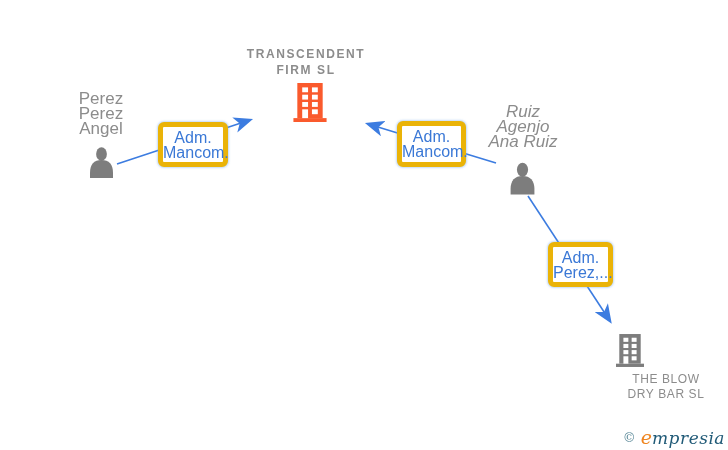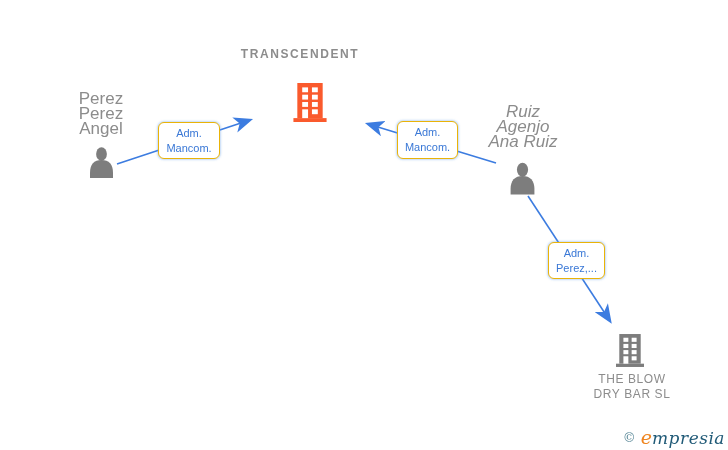--- a/index.html
+++ b/index.html
@@ -33,25 +33,25 @@
     font-size: 12px;
     letter-spacing: 0.6px;
   }
   .person-name {
     font-size: 17px;
   }
   .icon-box { position: absolute; }
   .edge-label-box {
     position: absolute;
     background: #ffffff;
-    border: 1px solid #eab308;
+    border: 5px solid #eab308;
     border-radius: 6px;
     box-shadow: 0 0 2px 1px rgba(120,170,235,0.45);
     color: #3a78d6;
-    font-size: 11px;
+    font-size: 16px;
     line-height: 15px;
     text-align: center;
     display: flex;
     flex-direction: column;
     justify-content: center;
     cursor: pointer;
   }
   .logo {
     position: absolute;
     right: 3px;
@@ -81,22 +81,23 @@
     <defs>
       <marker id="arrow" viewBox="0 0 12 10" refX="10" refY="5" markerWidth="12" markerHeight="10" orient="auto">
         <path d="M0 0 L12 5 L0 10 L3.2 5 Z" fill="#3c7ce0"></path>
       </marker>
     </defs>
     <line x1="117" y1="164" x2="250" y2="120" stroke="#3c7ce0" stroke-width="1.6" marker-end="url(#arrow)"></line>
     <line x1="496" y1="163" x2="368" y2="124" stroke="#3c7ce0" stroke-width="1.6" marker-end="url(#arrow)"></line>
     <line x1="528" y1="196" x2="610" y2="321" stroke="#3c7ce0" stroke-width="1.6" marker-end="url(#arrow)"></line>
   </svg>
 
-  <div class="node-label company-title" style="left:210px; top:46px; width:180px;">
+  <div class="node-label company-title" style="left:216px; top:46px; width:180px;">
     <div>TRANSCENDENT</div>
+    <div>FIRM SL</div>
   </div>
   <div class="icon-box" style="left:293px; top:83px; width:34px; height:39px;">
     <svg width="34" height="39" viewBox="0 0 34 40">
       <rect x="0" y="36" width="34" height="4" fill="#fa5a2d"></rect>
       <rect x="4" y="0" width="26" height="36" fill="#fa5a2d"></rect>
       <rect x="9" y="4.5" width="6" height="5" fill="#ffffff"></rect>
       <rect x="19" y="4.5" width="6" height="5" fill="#ffffff"></rect>
       <rect x="9" y="12" width="6" height="5" fill="#ffffff"></rect>
       <rect x="19" y="12" width="6" height="5" fill="#ffffff"></rect>
       <rect x="9" y="19.5" width="6" height="5" fill="#ffffff"></rect>
@@ -137,21 +138,21 @@
       <rect x="9" y="4.5" width="6" height="5" fill="#ffffff"></rect>
       <rect x="19" y="4.5" width="6" height="5" fill="#ffffff"></rect>
       <rect x="9" y="12" width="6" height="5" fill="#ffffff"></rect>
       <rect x="19" y="12" width="6" height="5" fill="#ffffff"></rect>
       <rect x="9" y="19.5" width="6" height="5" fill="#ffffff"></rect>
       <rect x="19" y="19.5" width="6" height="5" fill="#ffffff"></rect>
       <rect x="9" y="27" width="6" height="9" fill="#ffffff"></rect>
       <rect x="19" y="27" width="6" height="5" fill="#ffffff"></rect>
     </svg>
   </div>
-  <div class="node-label company-sub" style="left:572px; top:372px; width:120px;text-align:center;">
+  <div class="node-label company-sub" style="left:606px; top:372px; width:120px;text-align:center;">
     <div>THE BLOW</div>
     <div>DRY BAR SL</div>
   </div>
 
   <div class="edge-label-box" style="left:158px; top:122px; width:60px; height:35px;">
     <div>Adm.</div>
     <div>Mancom.</div>
   </div>
   <div class="edge-label-box" style="left:397px; top:121px; width:59px; height:36px;">
     <div>Adm.</div>

